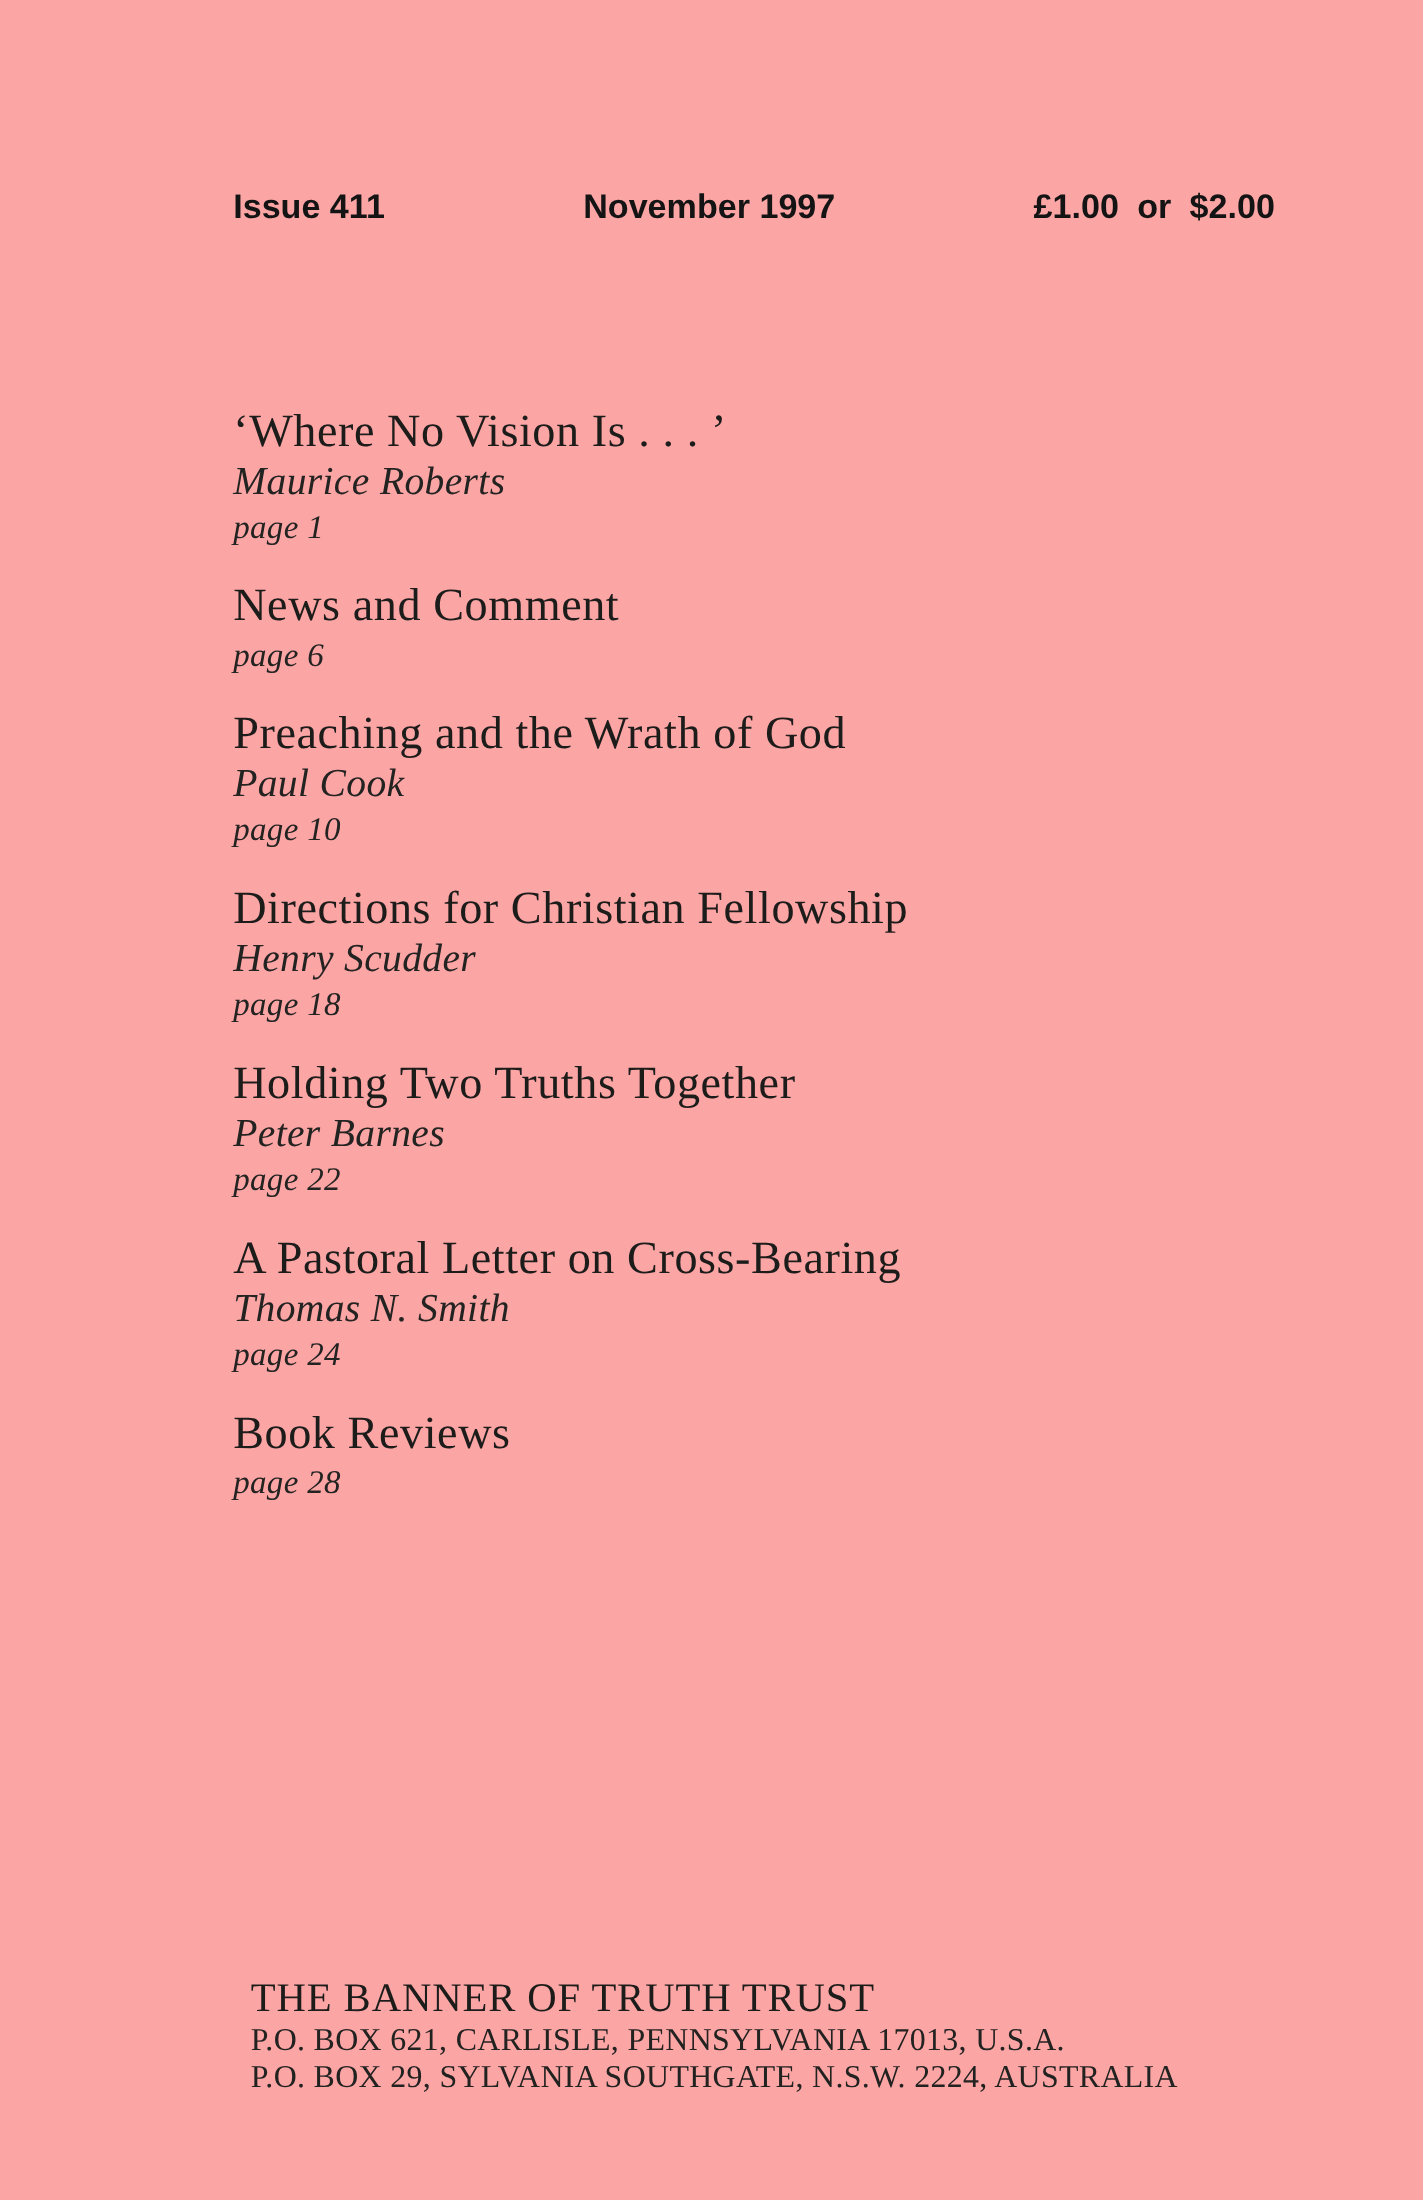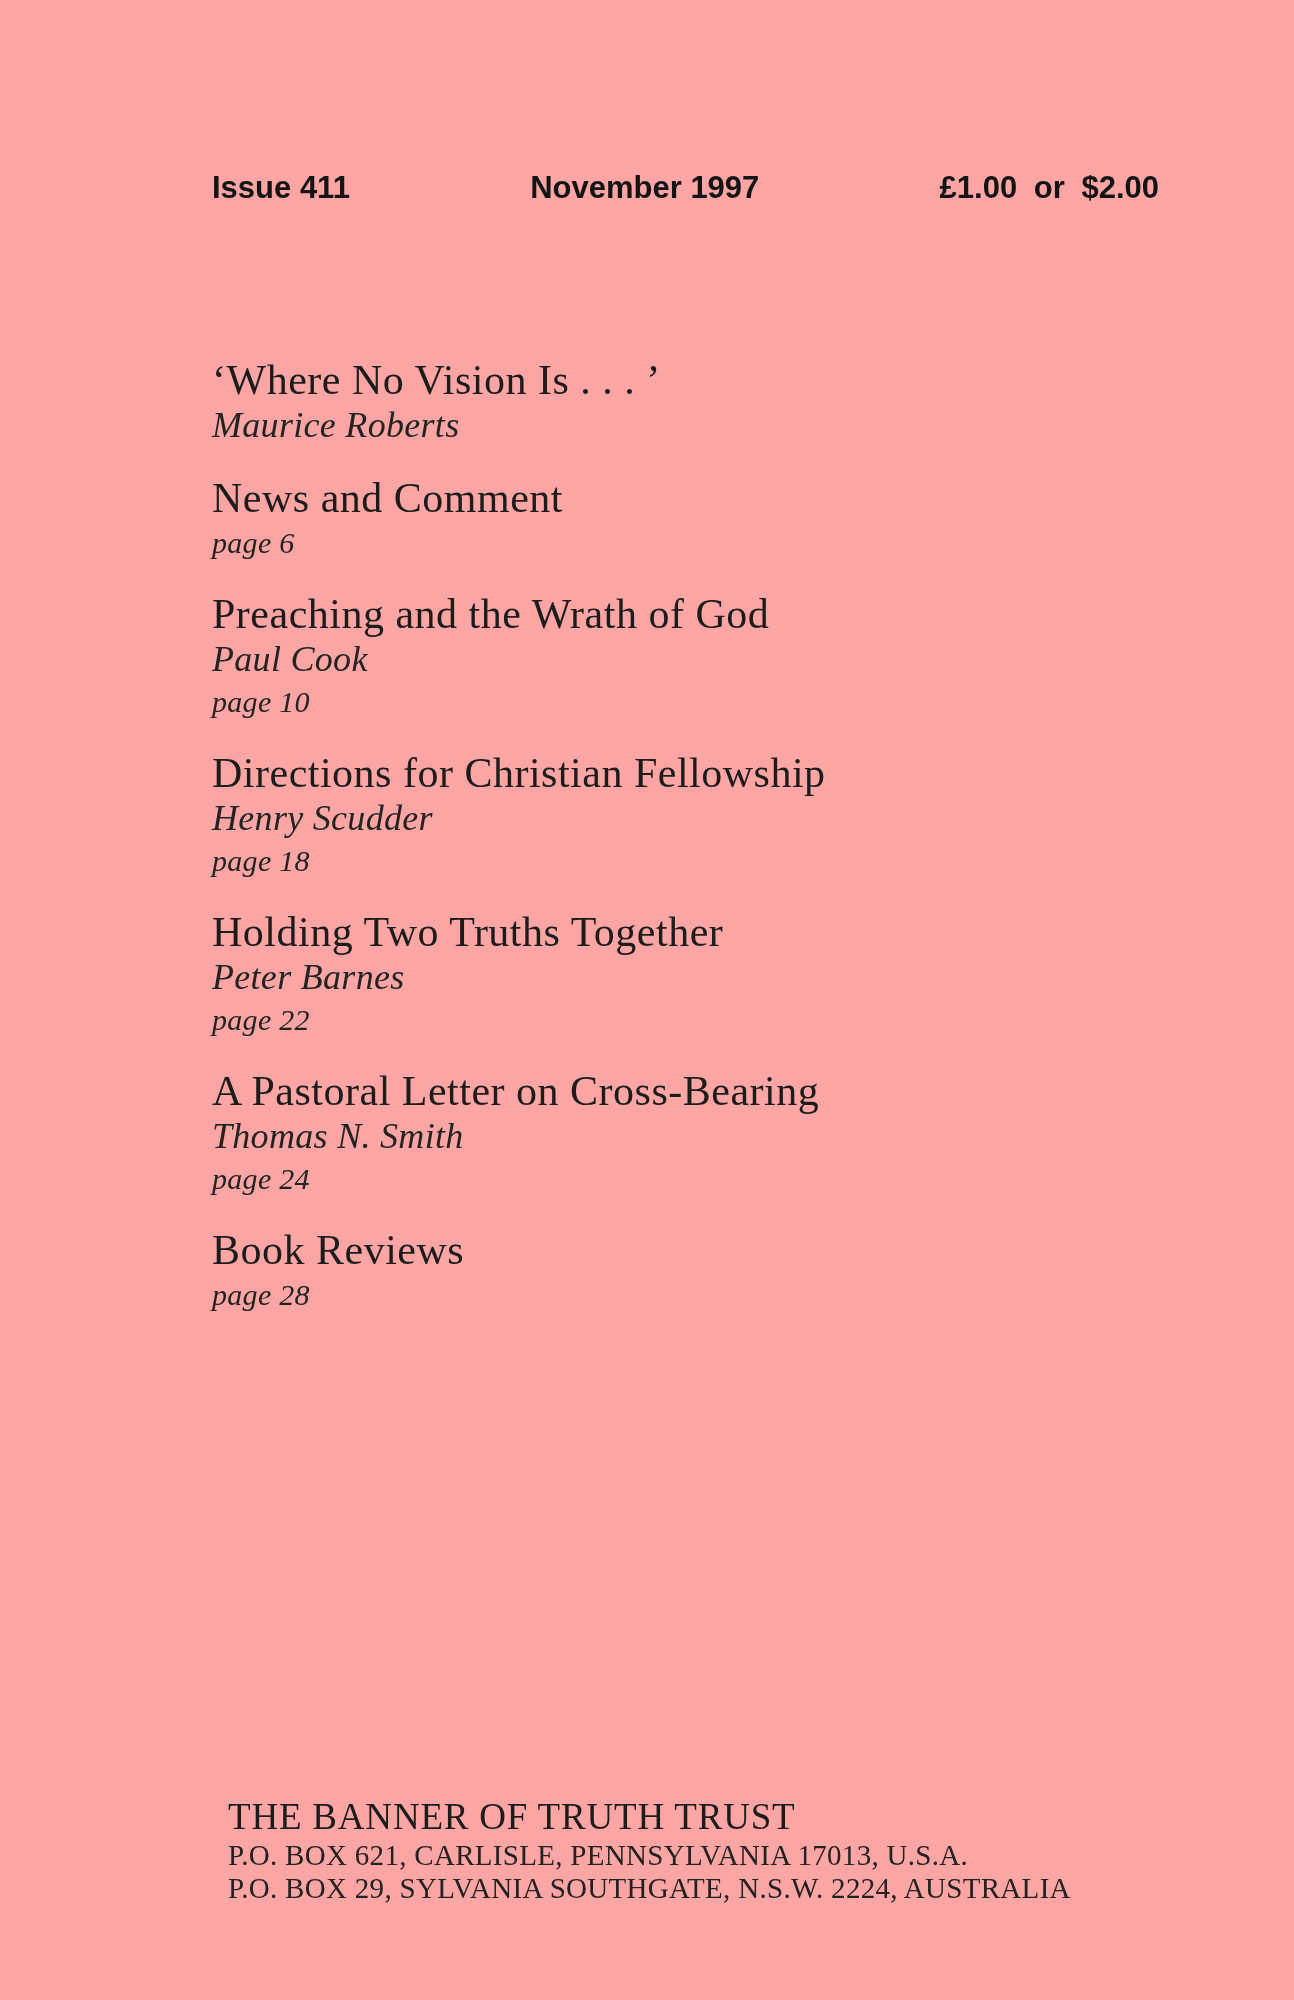--- a/index.html
+++ b/index.html
@@ -37,21 +37,21 @@
   }
 
   
   .toc {
     position: absolute;
     top: 352px;
     left: 212px;
     width: 900px;
   }
   .toc-entry {
-    margin: 4px 0 27px 0;
+    margin: 16px 0 27px 0;
   }
   .toc-title {
     font-size: 42px;
     line-height: 48px;
     letter-spacing: 0.5px;
     color: #1c1c1a;
   }
   .toc-author {
     font-style: italic;
     font-size: 36px;
@@ -96,20 +96,21 @@
   <div class="masthead">
     <span class="issue">Issue 411</span>
     <span class="date">November 1997</span>
     <span class="price">£1.00 or $2.00</span>
   </div>
 
   <div class="toc" id="toc-list">
     <div class="toc-entry">
       <div class="toc-title">‘Where No Vision Is . . . ’</div>
       <div class="toc-author">Maurice Roberts</div>
+      <div class="toc-page">page 1</div>
     </div>
 
     <div class="toc-entry">
       <div class="toc-title">News and Comment</div>
 
       <div class="toc-page">page 6</div>
     </div>
 
     <div class="toc-entry">
       <div class="toc-title">Preaching and the Wrath of God</div>

